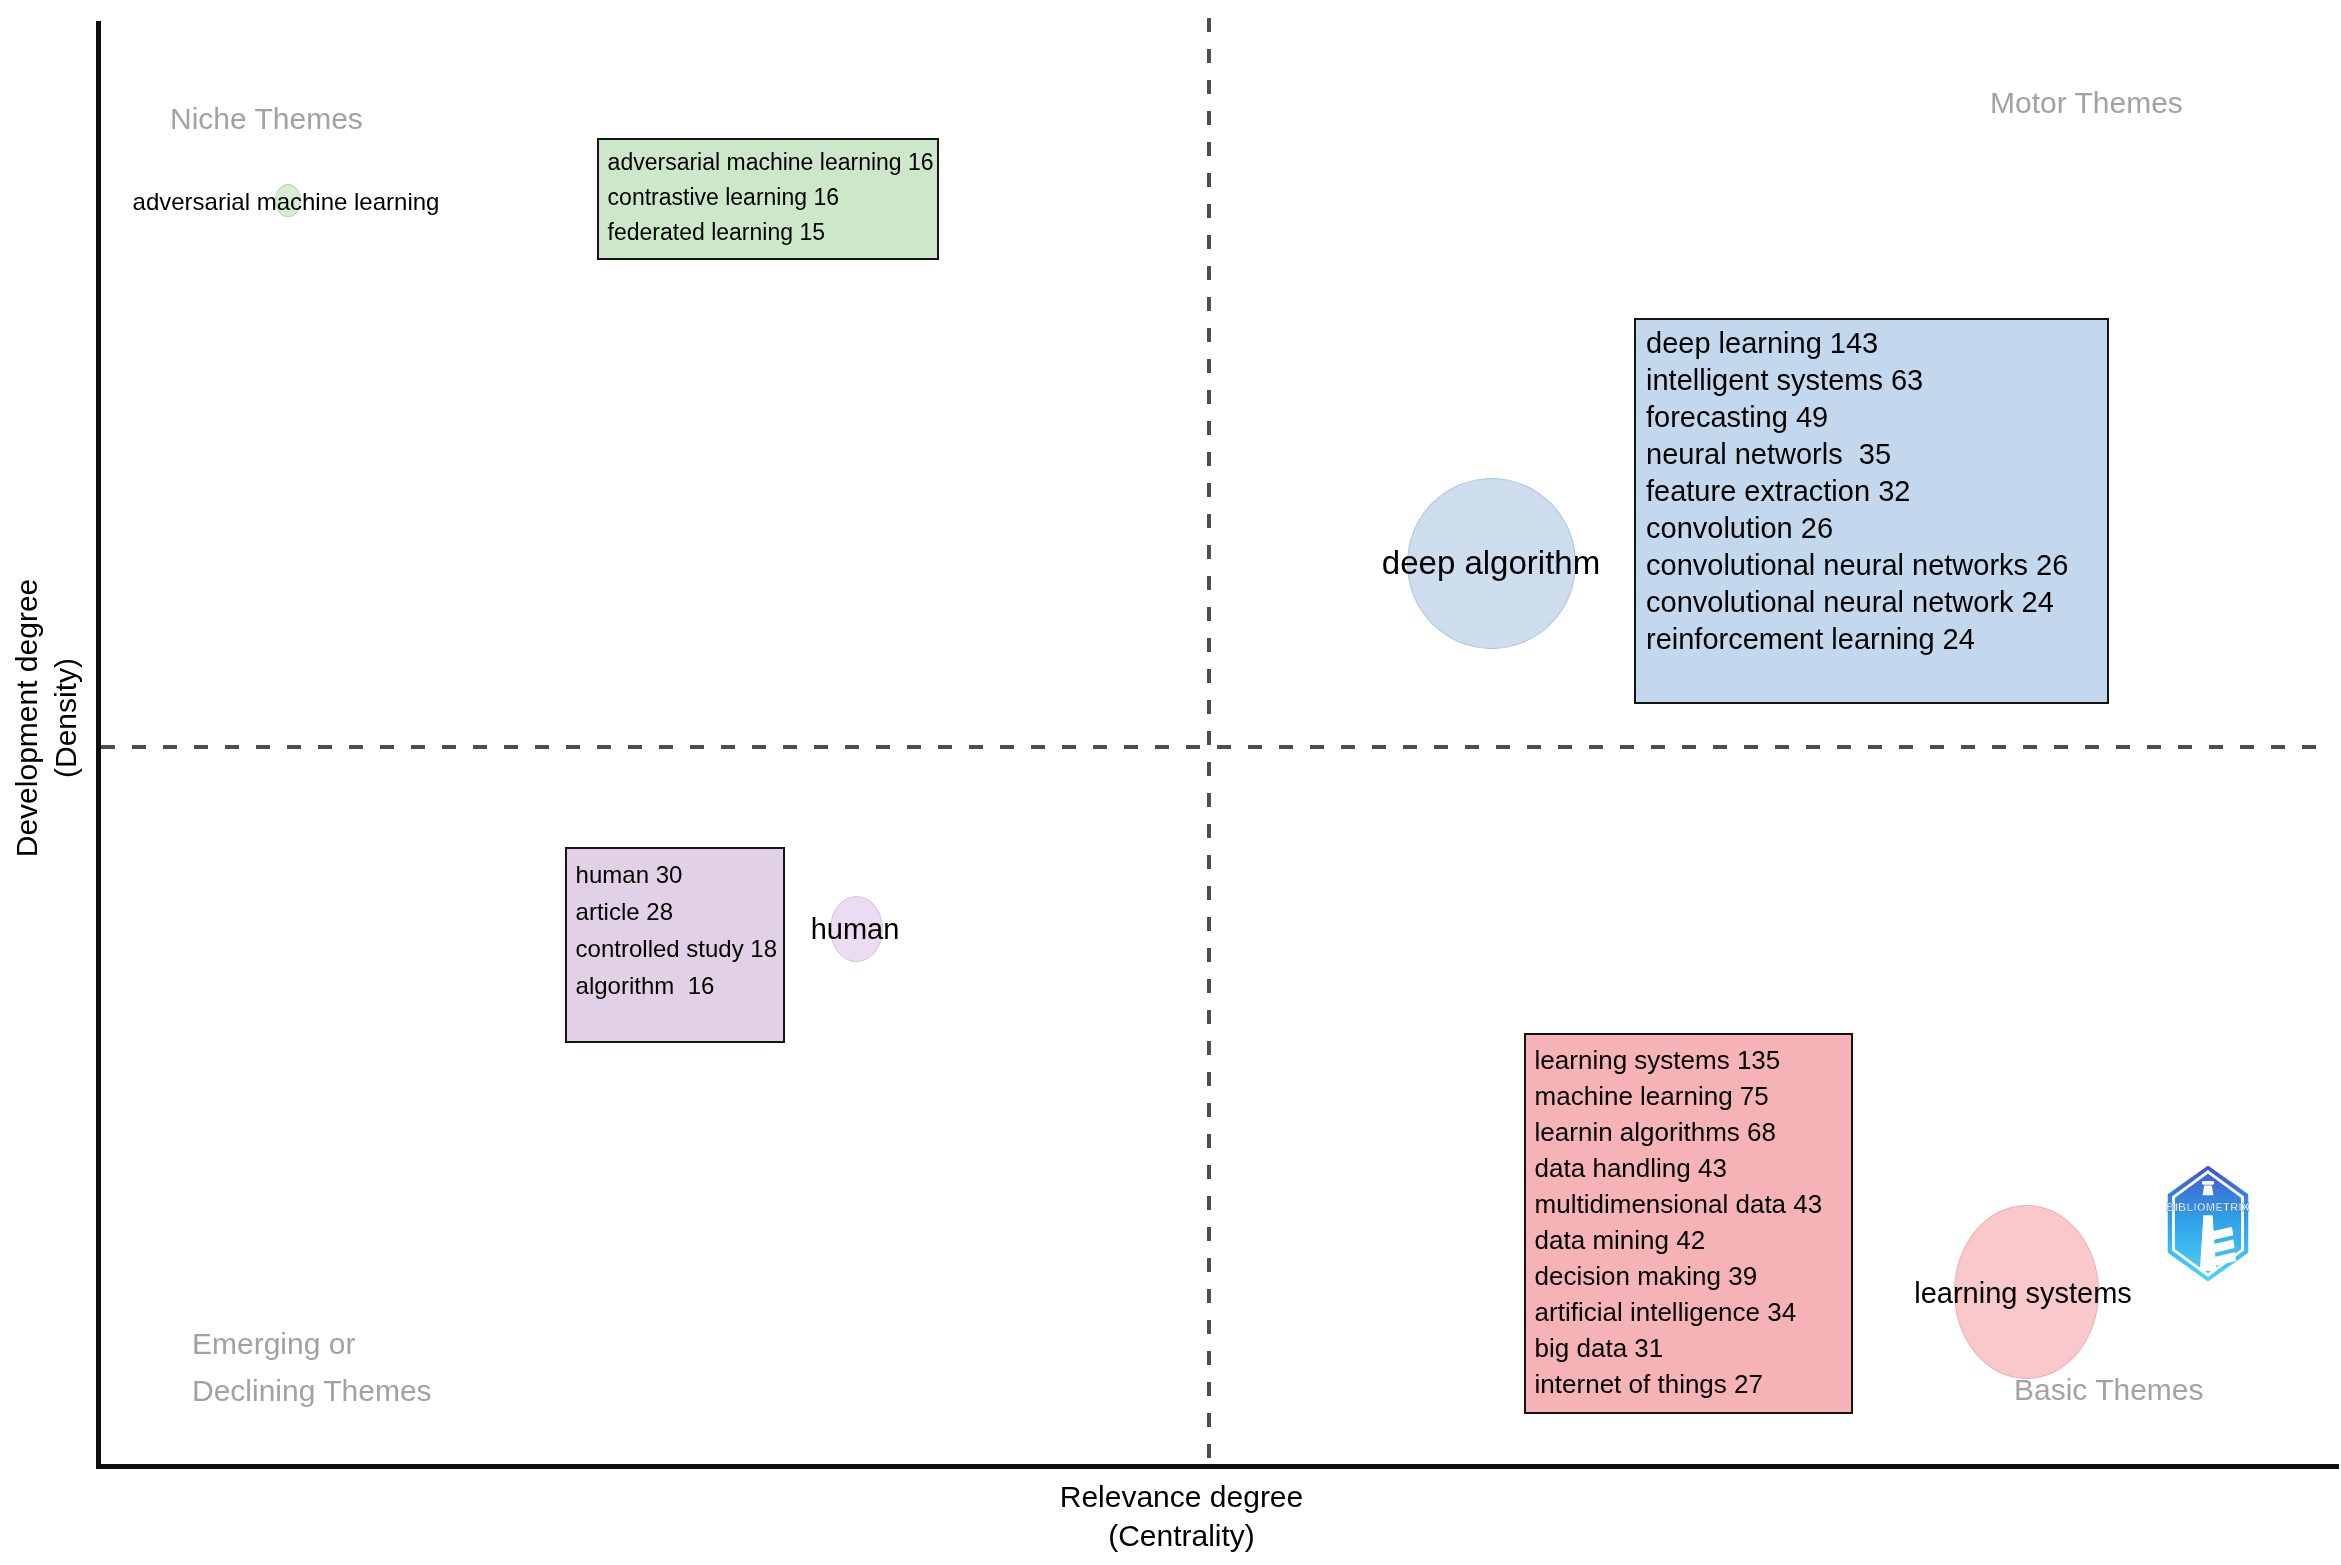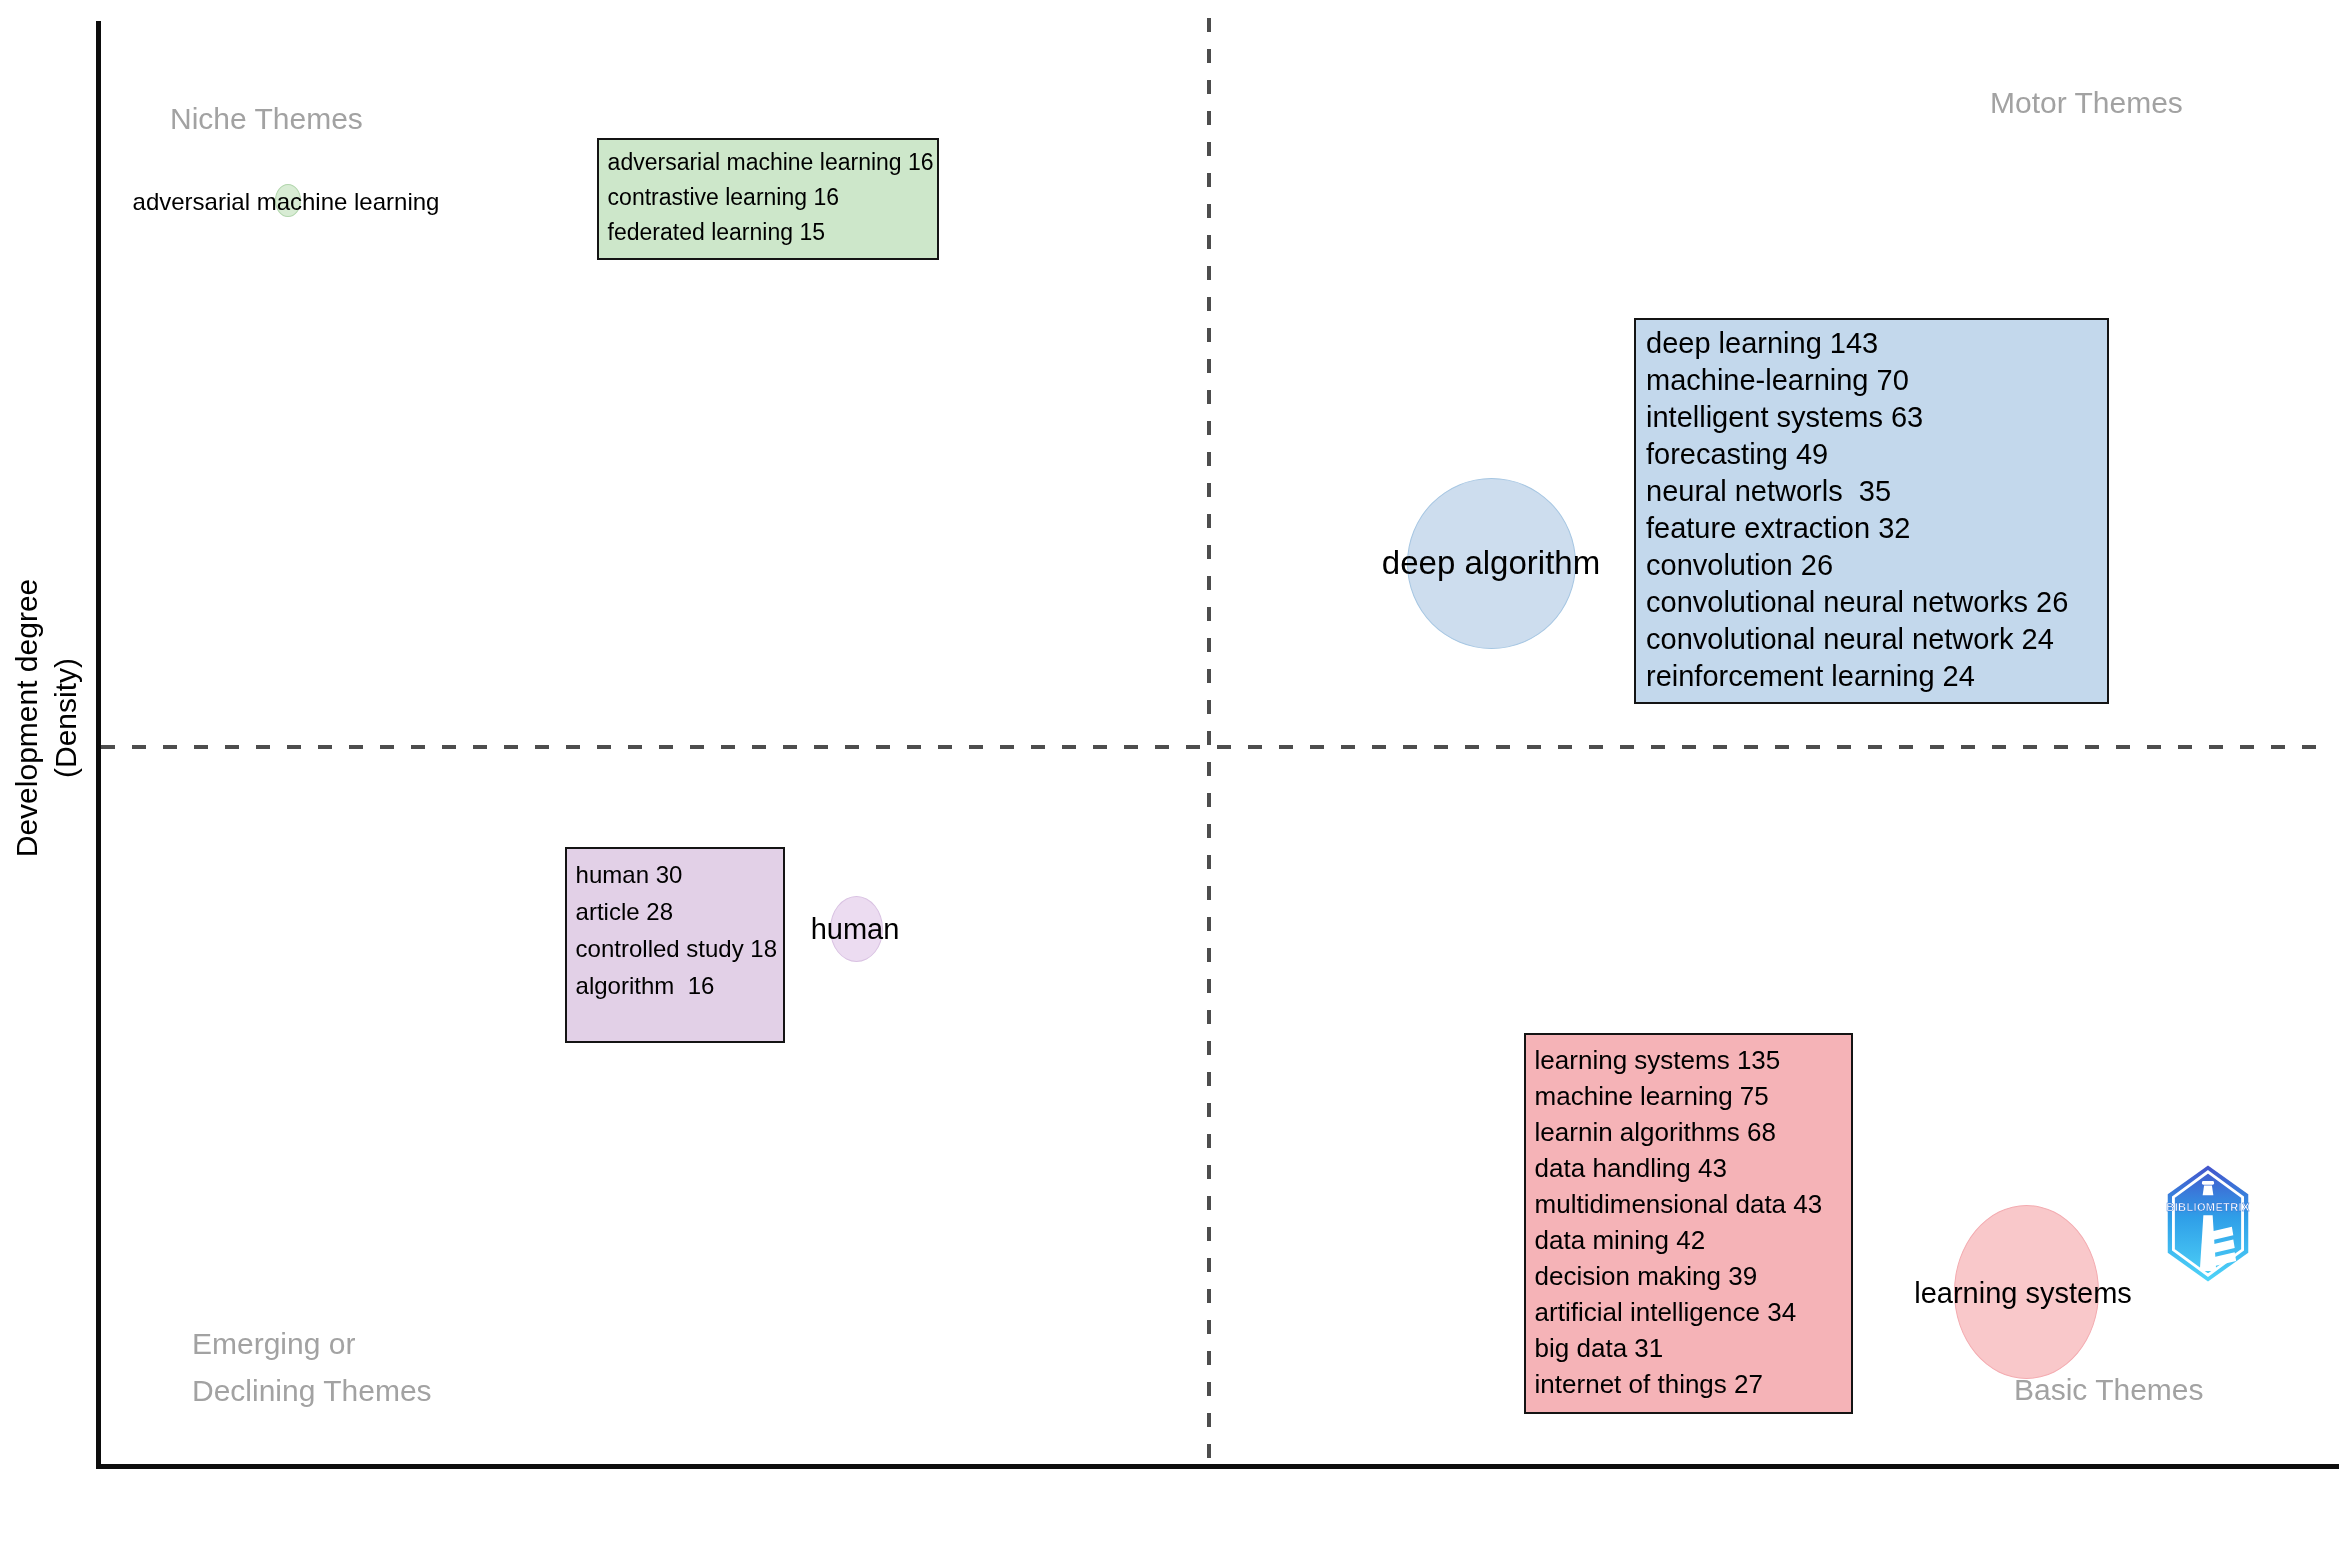--- a/index.html
+++ b/index.html
@@ -69,21 +69,20 @@
   <div class="bubble-label lbl-human">human</div>
   <div class="bubble-label lbl-learning">learning systems</div>
 
   <div class="tbox tbox-green">
       <div class="box-line">adversarial machine learning 16</div>
       <div class="box-line">contrastive learning 16</div>
       <div class="box-line">federated learning 15</div>
     </div>
   <div class="tbox tbox-blue">
       <div class="box-line">deep learning 143</div>
-      <div class="box-line">machine-learning 70</div>
       <div class="box-line">intelligent systems 63</div>
       <div class="box-line">forecasting 49</div>
       <div class="box-line">neural networls  35</div>
       <div class="box-line">feature extraction 32</div>
       <div class="box-line">convolution 26</div>
       <div class="box-line">convolutional neural networks 26</div>
       <div class="box-line">convolutional neural network 24</div>
       <div class="box-line">reinforcement learning 24</div>
     </div>
   <div class="tbox tbox-purple">
@@ -98,20 +97,24 @@
       <div class="box-line">learnin algorithms 68</div>
       <div class="box-line">data handling 43</div>
       <div class="box-line">multidimensional data 43</div>
       <div class="box-line">data mining 42</div>
       <div class="box-line">decision making 39</div>
       <div class="box-line">artificial intelligence 34</div>
       <div class="box-line">big data 31</div>
       <div class="box-line">internet of things 27</div>
     </div>
 
+  <div class="axis-label-x">
+    <div>Relevance degree</div>
+    <div>(Centrality)</div>
+  </div>
   <div class="axis-label-y">
     <div>Development degree</div>
     <div>(Density)</div>
   </div>
 
   <svg class="logo" viewBox="0 0 117 167">
     <defs>
       <linearGradient id="logograd" x1="0" y1="0" x2="0" y2="1">
         <stop offset="0" stop-color="#4453cb"></stop>
         <stop offset="0.45" stop-color="#2f9fe8"></stop>

